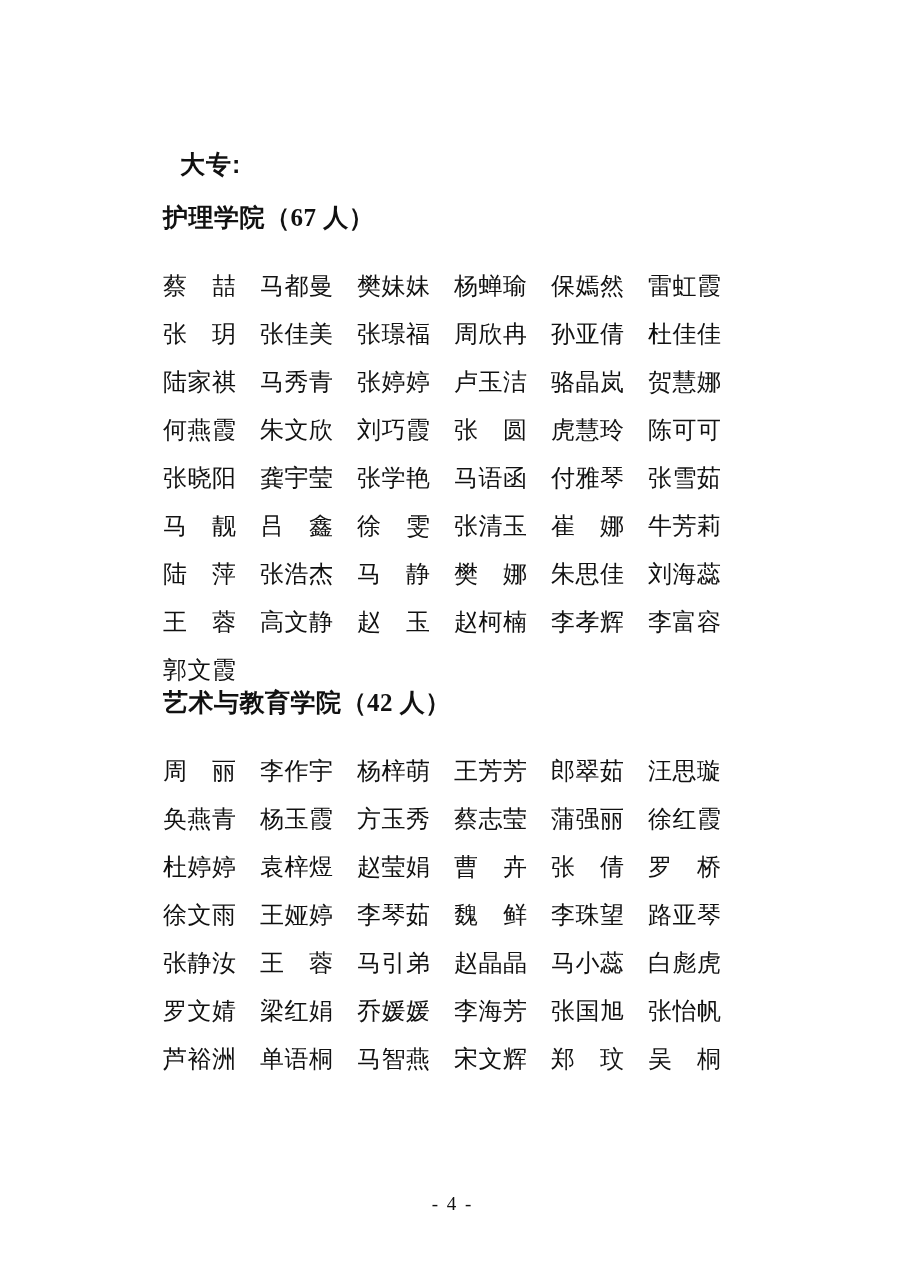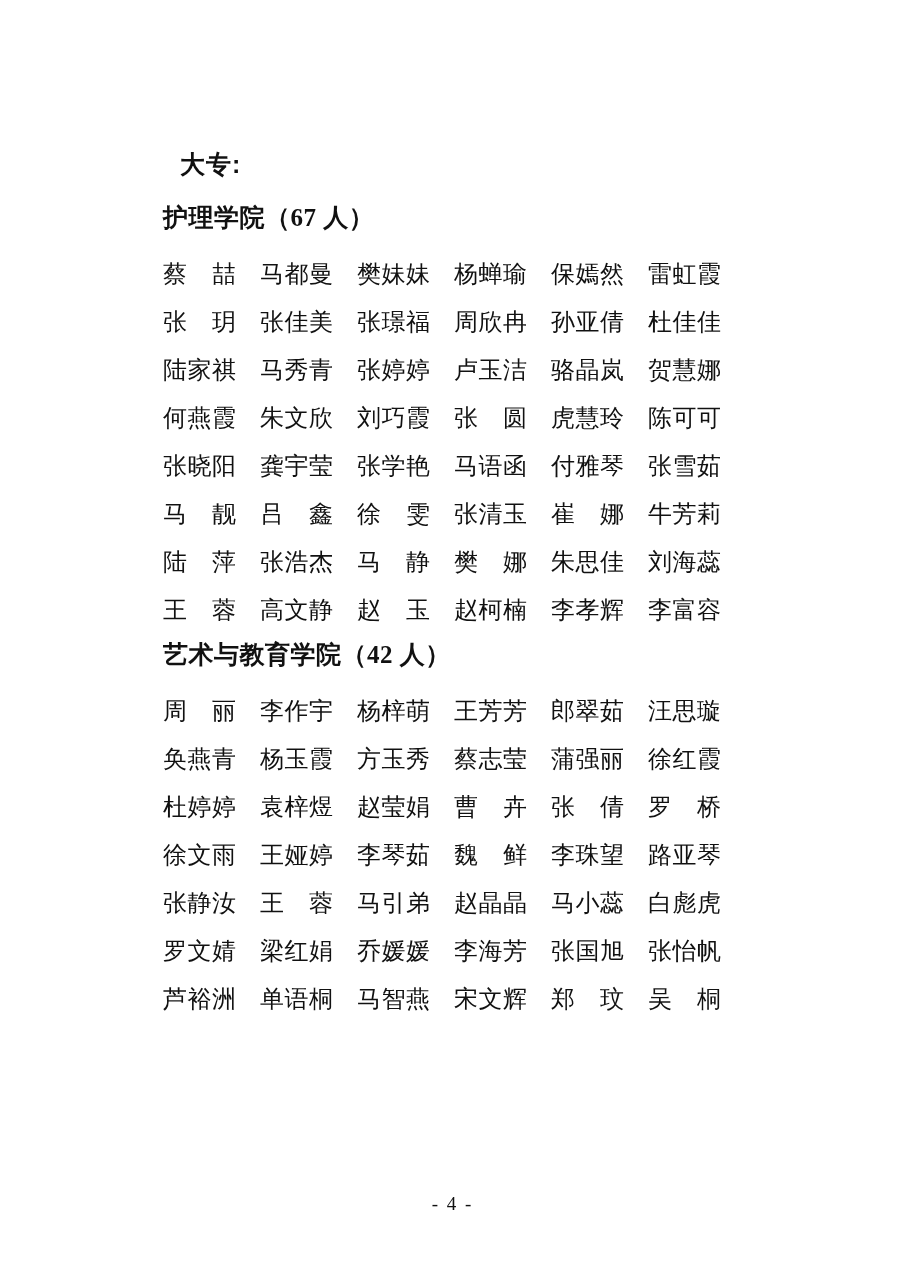--- a/index.html
+++ b/index.html
@@ -40,21 +40,21 @@
   .section-title.second {
     margin-top: 6px;
   }
   .rows {
     margin-top: 17px;
   }
   .name-row {
     display: flex;
     gap: 23.5px;
     height: 48px;
-    align-items: center;
+    align-items: flex-end;
   }
   .name {
     flex: 0 0 auto;
     min-width: 72px;
     font-size: 24px;
     line-height: 1;
     white-space: pre;
     letter-spacing: 0.5px;
   }
   .footer {
@@ -135,20 +135,23 @@
         <span class="name">刘海蕊</span>
       </div>
       <div class="name-row">
         <span class="name">王　蓉</span>
         <span class="name">高文静</span>
         <span class="name">赵　玉</span>
         <span class="name">赵柯楠</span>
         <span class="name">李孝辉</span>
         <span class="name">李富容</span>
       </div>
+      <div class="name-row">
+        <span class="name">郭文霞</span>
+      </div>
     </div>
 
   <h3 class="section-title second">艺术与教育学院（42 人）</h3>
 
   <div class="rows">
       <div class="name-row">
         <span class="name">周　丽</span>
         <span class="name">李作宇</span>
         <span class="name">杨梓萌</span>
         <span class="name">王芳芳</span>

